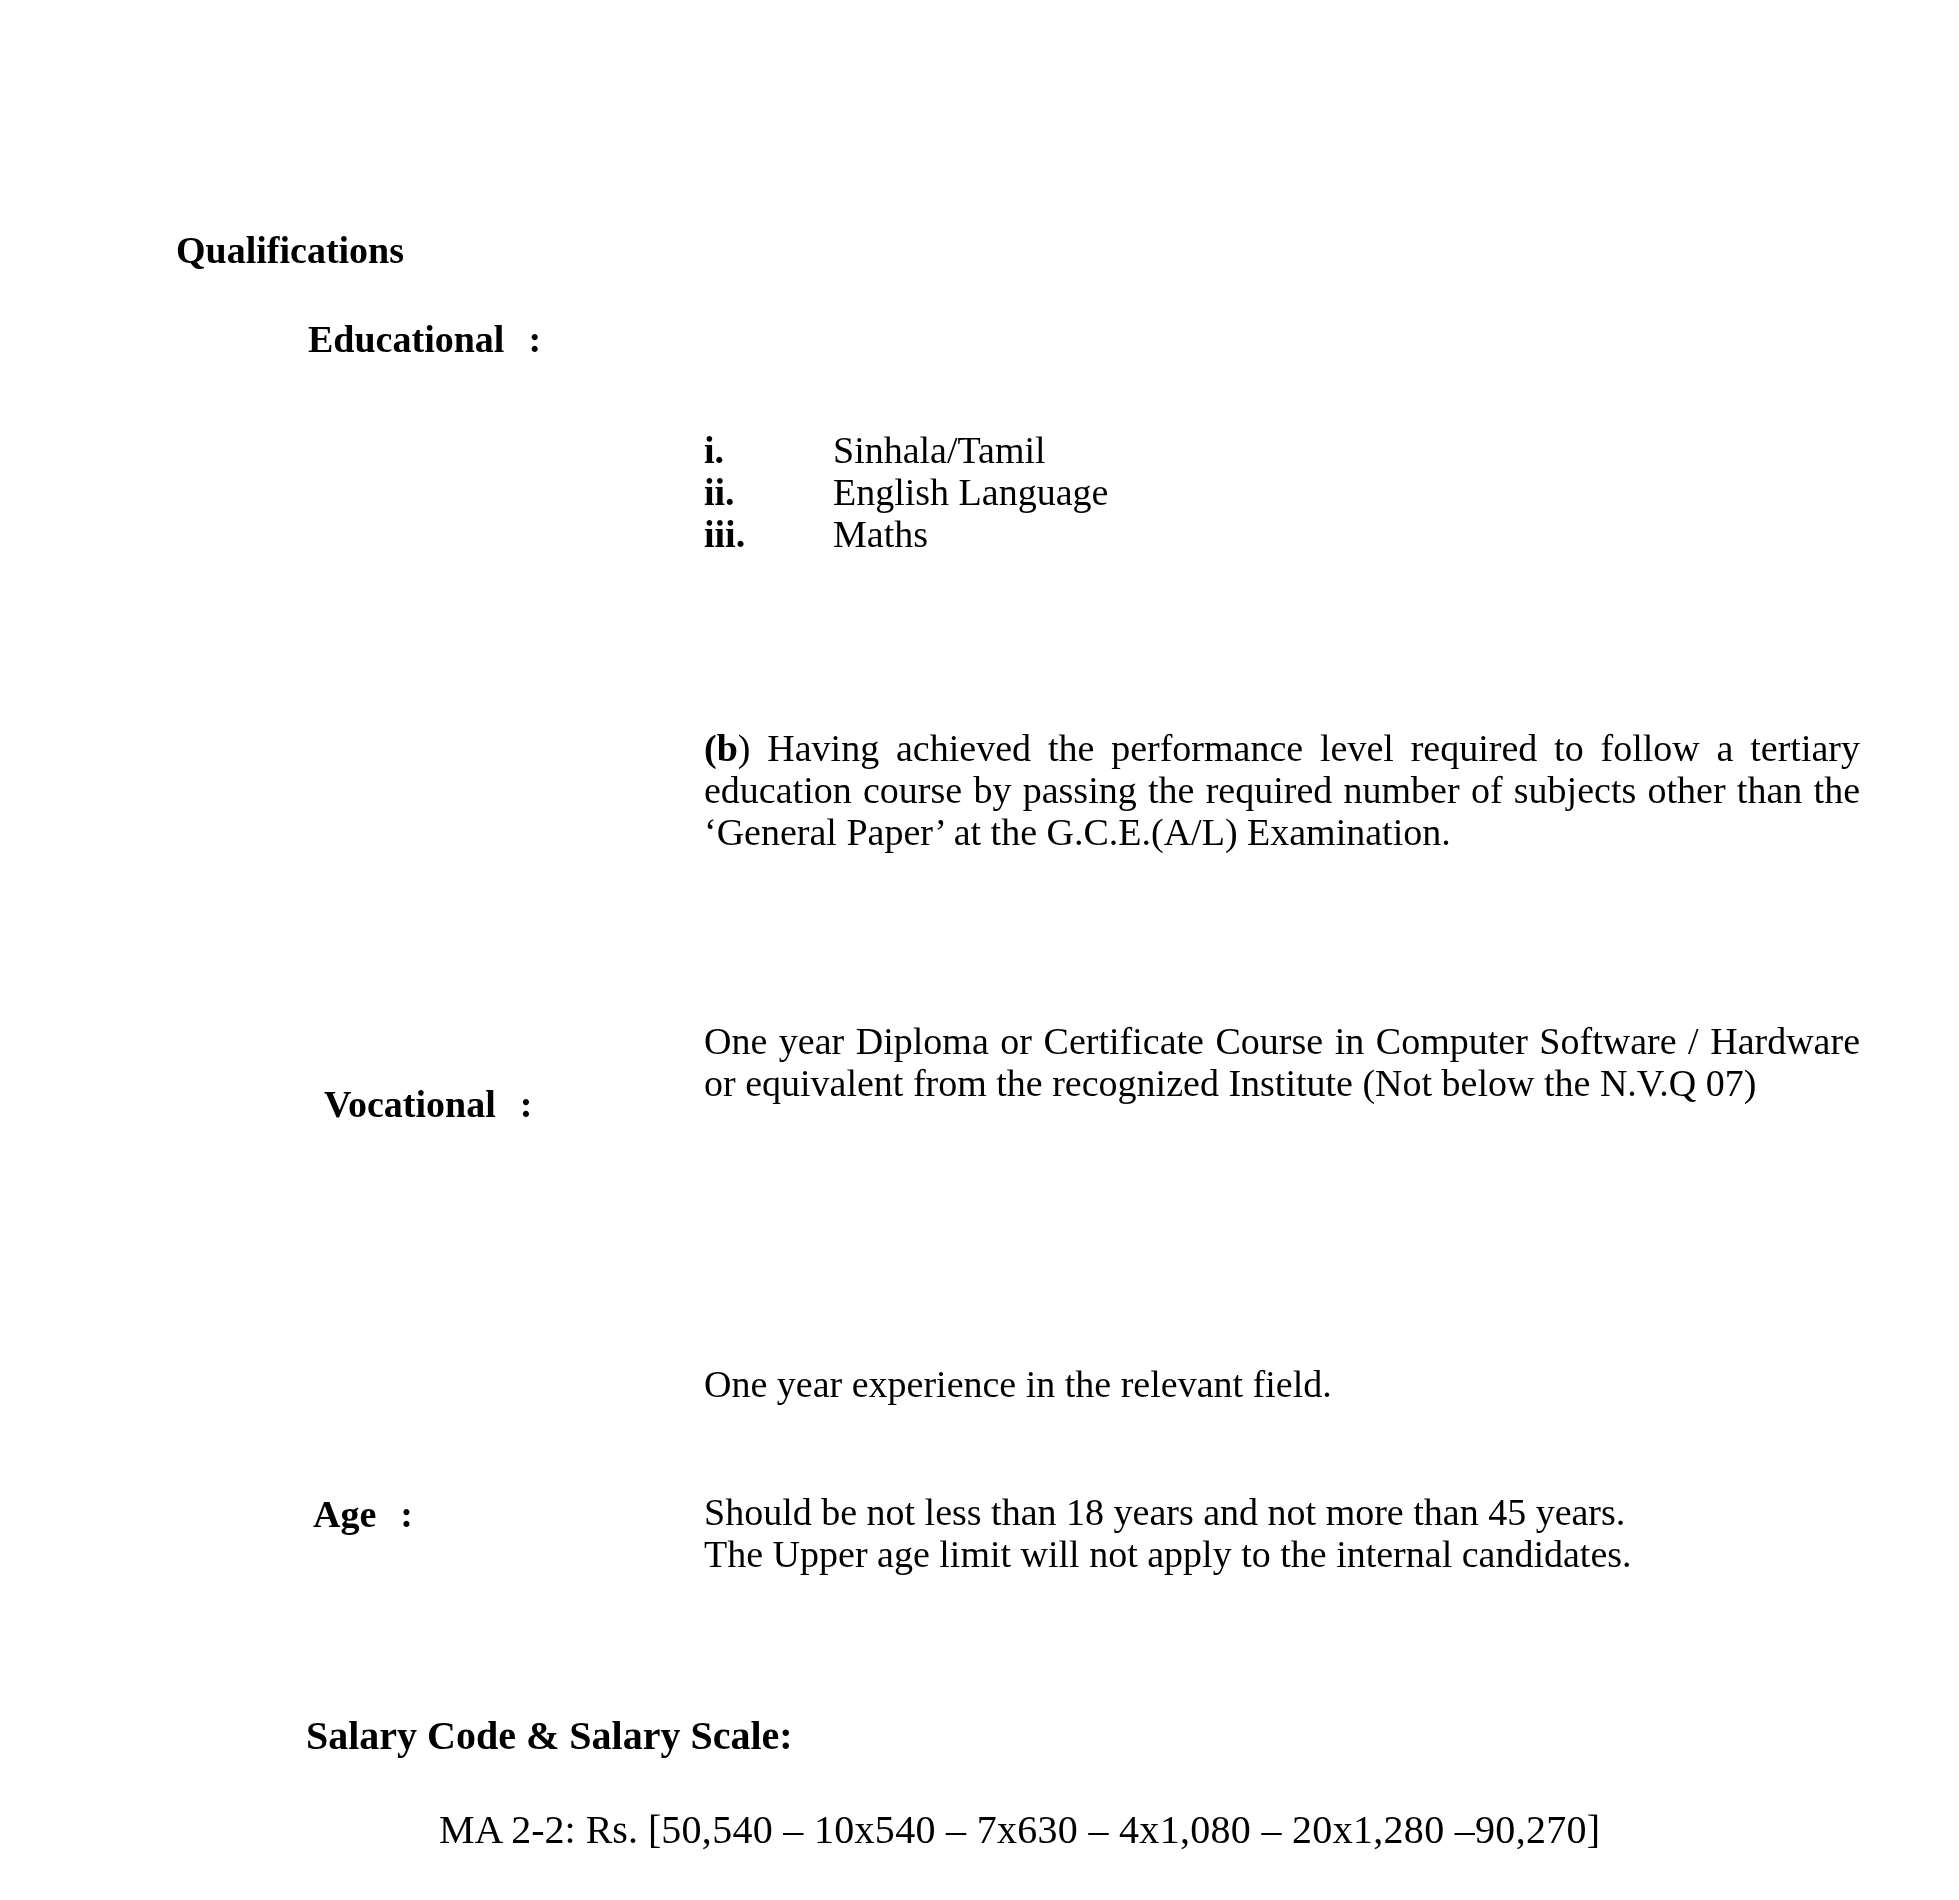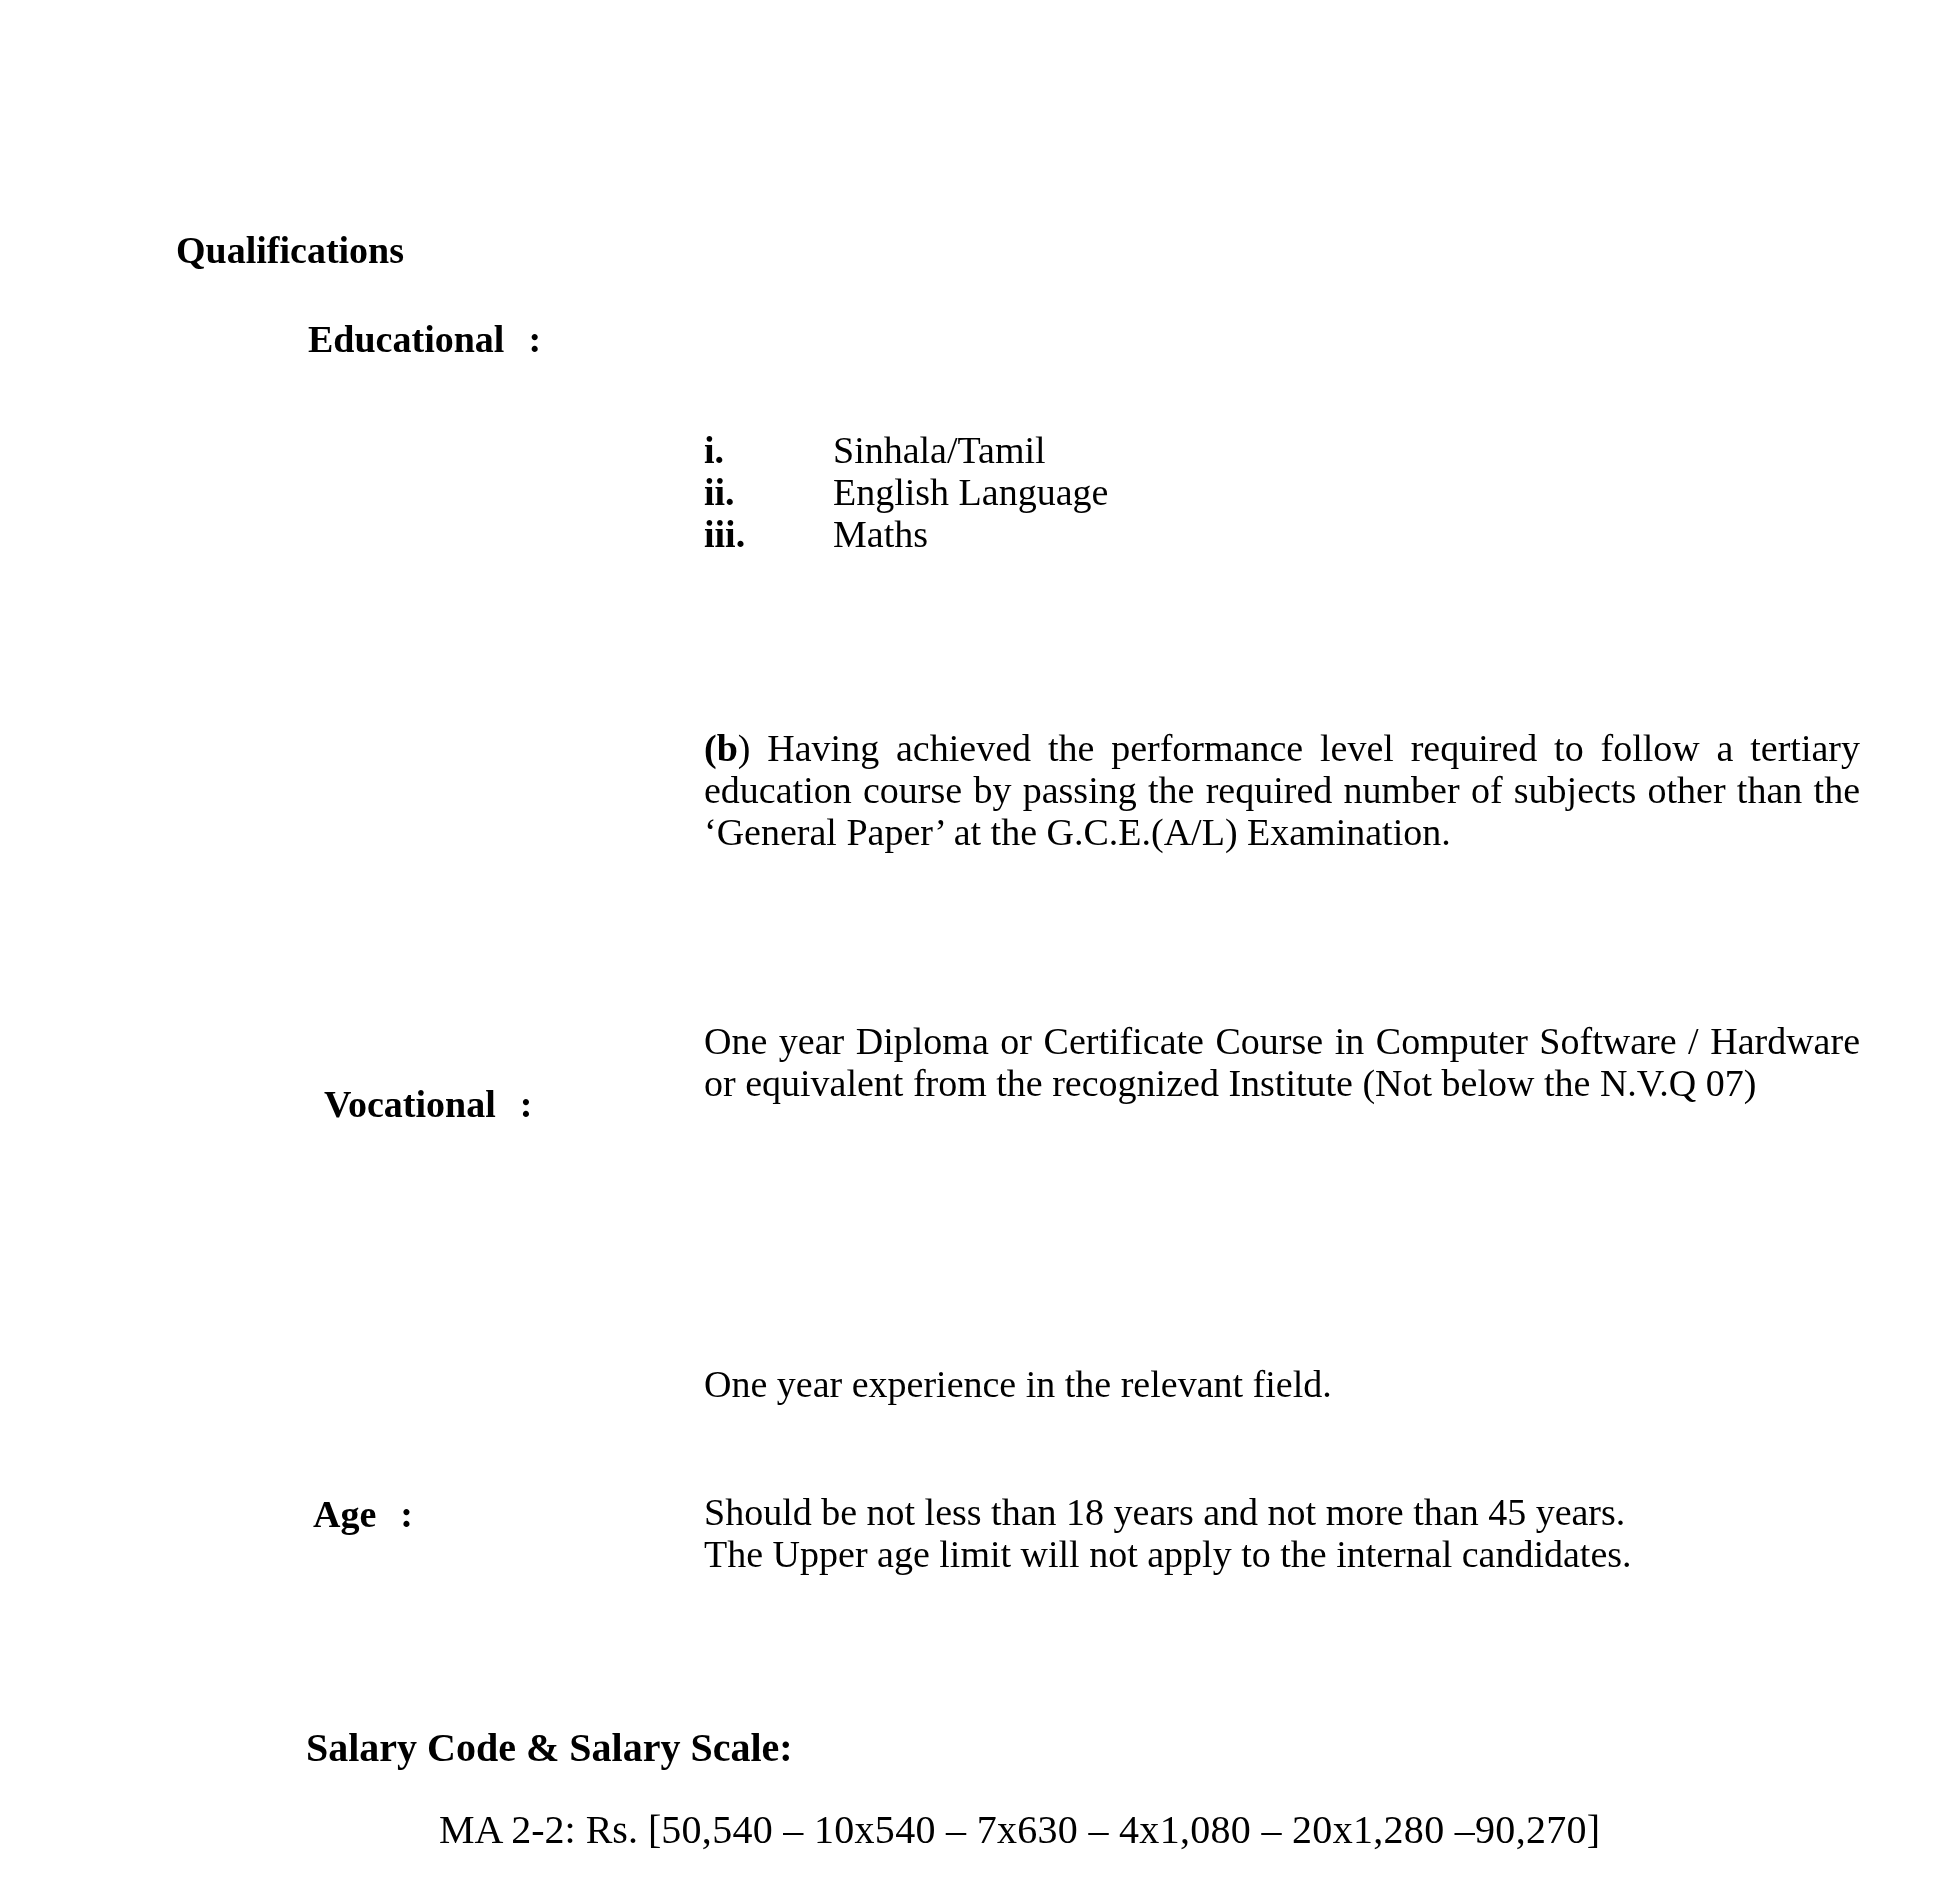--- a/index.html
+++ b/index.html
@@ -124,21 +124,20 @@
   }
 
   
   .salary-head {
     position: absolute;
     left: 306px;
     top: 1712px;
     font-weight: bold;
     font-size: 40px;
     white-space: nowrap;
-    margin-top: 12px;
   }
   .salary-scale {
     position: absolute;
     left: 439px;
     top: 1806px;
     font-size: 40px;
     white-space: nowrap;
   }
   .salary-scale .wide {
     font-family: "Liberation Serif", "DejaVu Serif", serif;

